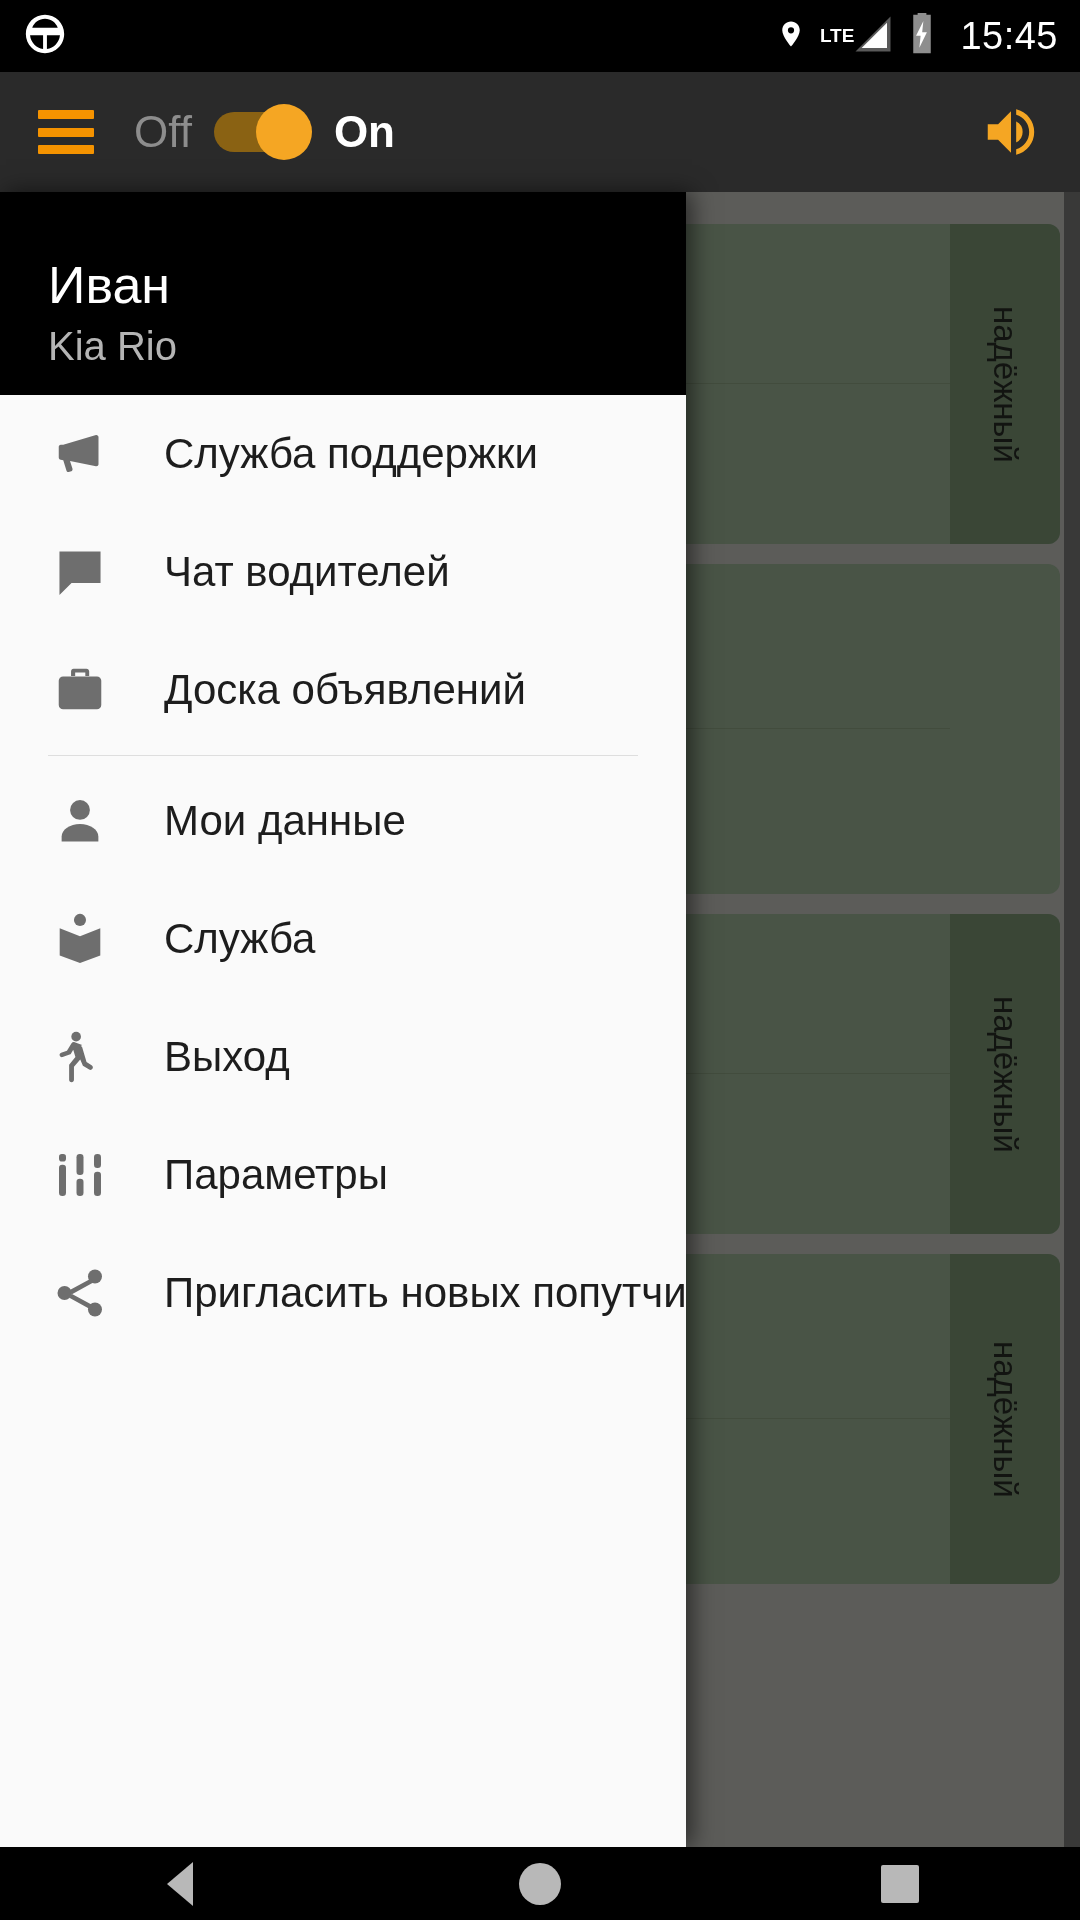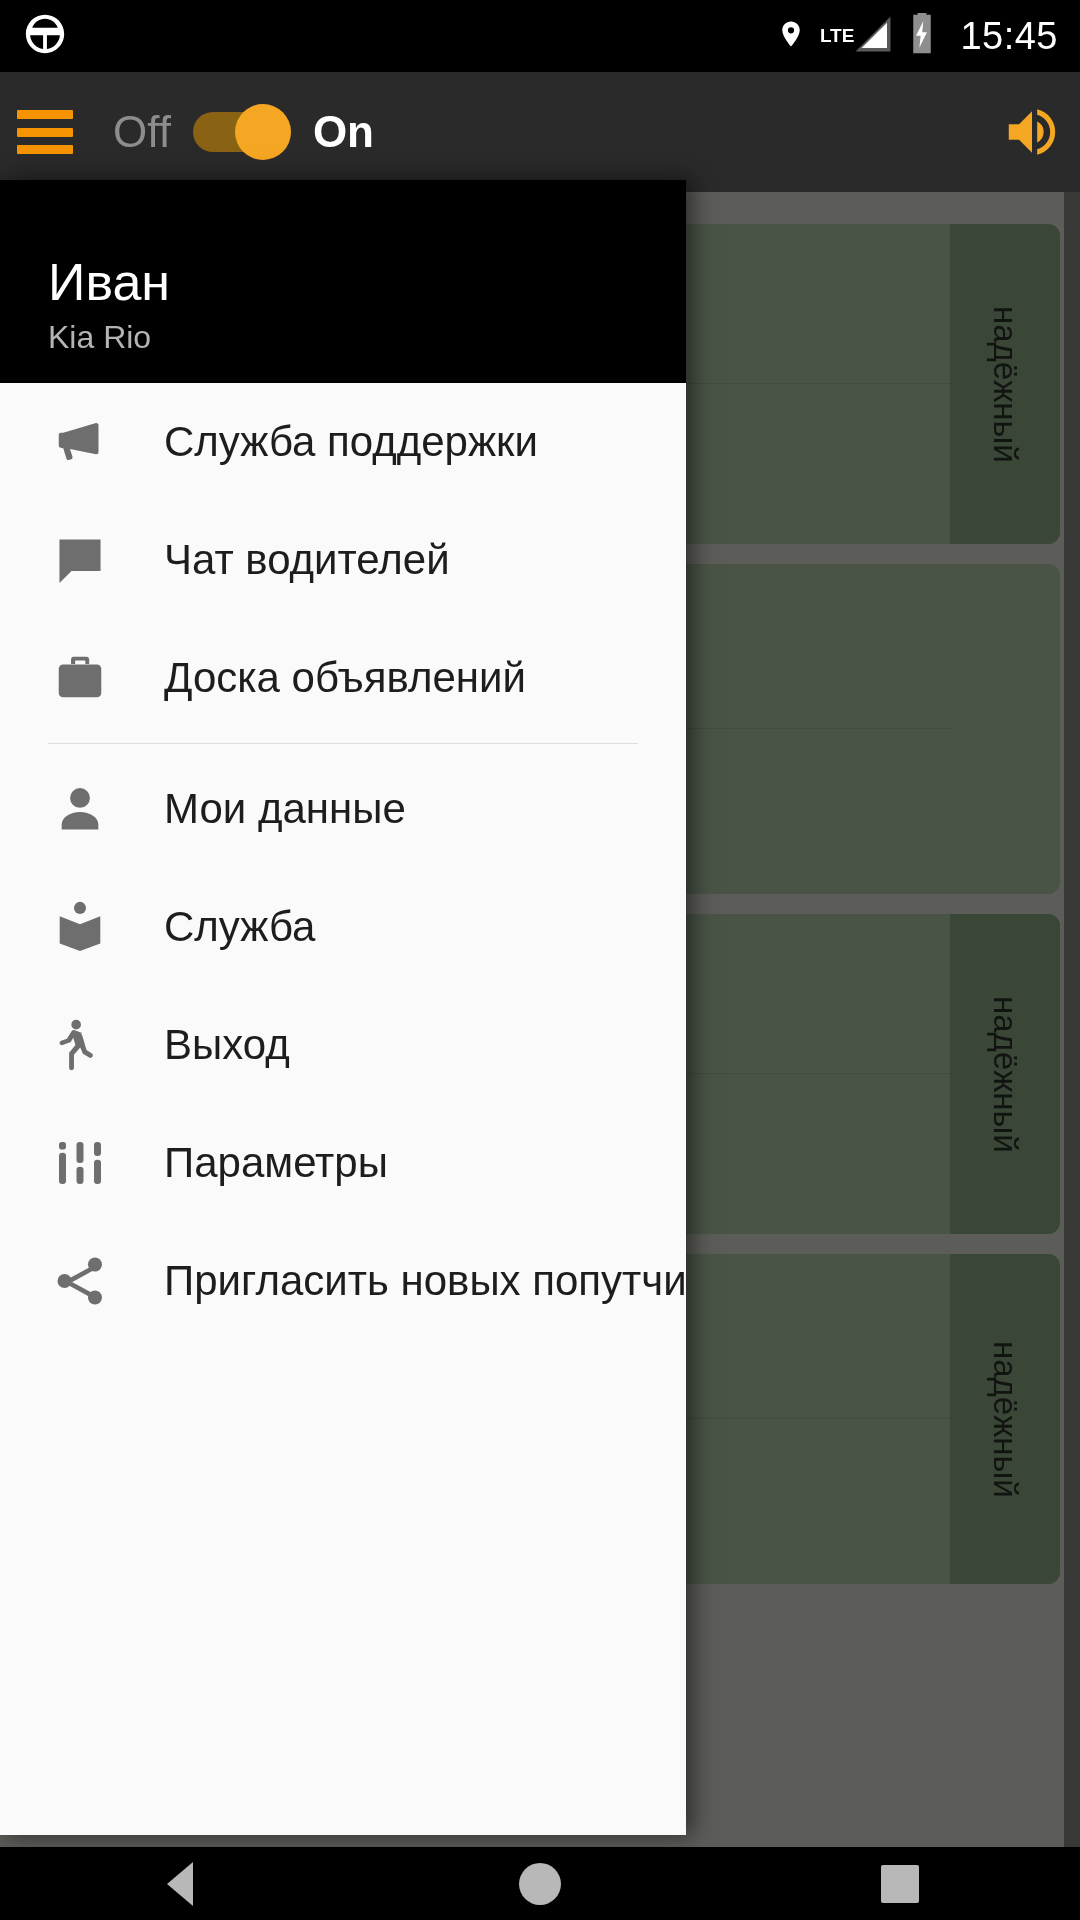--- a/index.html
+++ b/index.html
@@ -21,21 +21,21 @@
   .sb-left{display:flex;align-items:center;}
   .sb-right{margin-left:auto;display:flex;align-items:center;gap:14px;}
   .sb-time{color:#fff;font-size:38px;letter-spacing:.5px;margin-left:10px;}
   .lte-wrap{display:flex;align-items:flex-end;}
   .lte-txt{color:#fff;font-size:19px;font-weight:bold;line-height:1;margin-right:-2px;margin-bottom:14px;}
 
   
   .appbar{
     position:absolute;left:0;top:72px;width:1080px;height:120px;
     background:#2a2a2a;display:flex;align-items:center;
-    padding:0 17px;box-sizing:border-box;z-index:3;
+    padding:0 38px;box-sizing:border-box;z-index:3;
   }
   .hamburger{width:56px;height:44px;display:flex;flex-direction:column;justify-content:space-between;cursor:pointer;}
   .hamburger i{display:block;height:9px;background:#f59300;border-radius:1px;}
   .lbl-off{color:#8d8d8d;font-size:44px;margin-left:40px;}
   .switch{
     position:relative;width:98px;height:56px;margin:0 22px;cursor:pointer;
   }
   .switch .track{
     position:absolute;left:0;top:8px;width:88px;height:40px;border-radius:20px;
     background:#8a6213;
@@ -75,31 +75,31 @@
   }
 
   
   .scrim{
     position:absolute;left:0;top:192px;width:1080px;height:1655px;
     background:rgba(20,20,20,.30);z-index:2;
   }
 
   
   .drawer{
-    position:absolute;left:0;top:180px;width:686px;height:1655px;
+    position:absolute;left:0;top:192px;width:686px;height:1655px;
     background:#fafafa;z-index:4;display:flex;flex-direction:column;
     box-shadow:6px 0 22px rgba(0,0,0,.55);
   }
   .drawer-header{
     height:203px;background:#000;box-sizing:border-box;
     padding:0 48px;display:flex;flex-direction:column;justify-content:flex-end;
     padding-bottom:28px;flex:0 0 auto;
   }
   .dh-name{color:#fff;font-size:52px;line-height:1.05;}
-  .dh-sub{color:#b4b4b4;font-size:32px;margin-top:12px;line-height:1.05;}
+  .dh-sub{color:#b4b4b4;font-size:40px;margin-top:12px;line-height:1.05;}
 
   .drawer-list{flex:1;overflow:hidden;}
   .nav-item{
     height:118px;display:flex;align-items:center;
     padding-left:48px;box-sizing:border-box;cursor:pointer;
   }
   .nav-icon{
     width:64px;min-width:64px;height:64px;
     display:flex;align-items:center;justify-content:center;margin-right:52px;
   }

